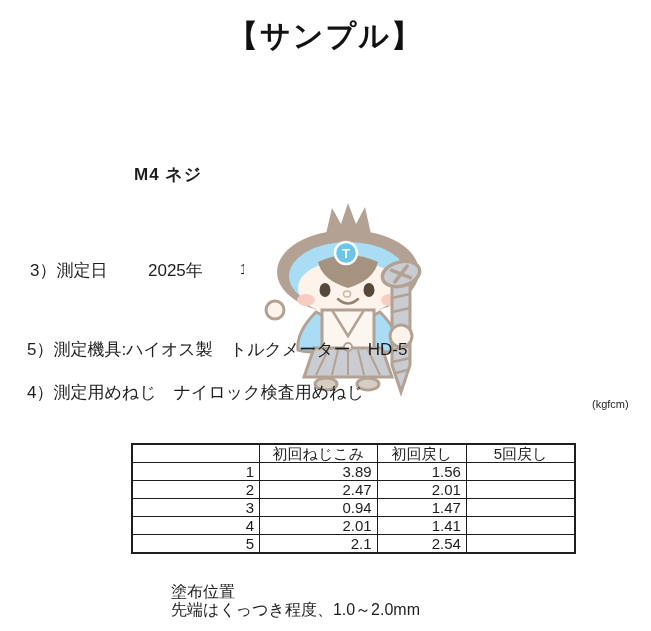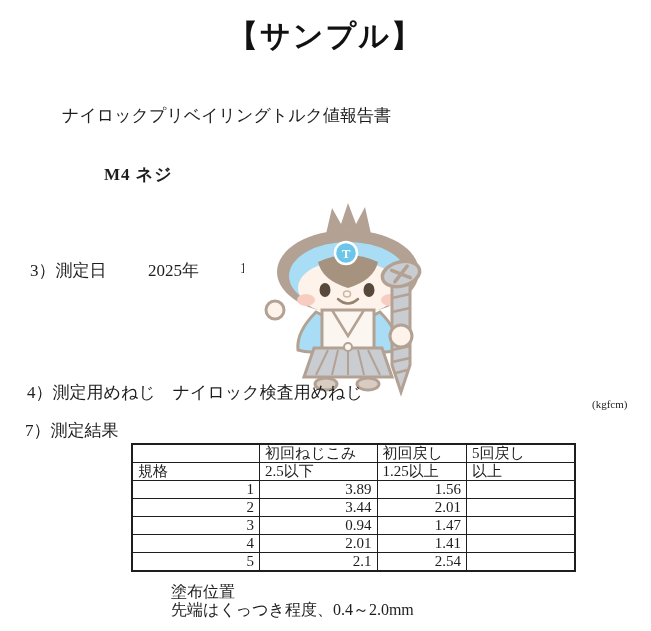--- a/index.html
+++ b/index.html
@@ -6,67 +6,65 @@
   body{
     font-family:"Liberation Sans","DejaVu Sans",sans-serif;
     background:#ffffff;
     color:#1d1d1d;
   }
   .page{
     position:relative;
     width:651px;height:631px;
     background:#ffffff;
     overflow:hidden;
-    font-family:Liberation Serif, serif;
   }
   .abs{position:absolute;white-space:nowrap;}
   .doc-title{
     left:0;top:16px;width:651px;
     text-align:center;
     font-size:30px;font-weight:bold;
     letter-spacing:2px;
     color:#111;
     z-index:2;
   }
   .heading{left:62px;top:104px;font-size:17px;z-index:2;}
   .line{font-size:17px;z-index:2;}
-  .bold-val{font-weight:bold;letter-spacing:1px;}
+  .bold-val{font-weight:bold;letter-spacing:1px;margin-left:30px;}
   .partial-digit{
     left:240px;top:261px;width:4px;height:13px;
     overflow:hidden;font-size:14px;z-index:2;
   }
   .unit{left:572px;top:398px;font-size:11px;z-index:2;margin-left:20px;}
   .mascot{position:absolute;left:262px;top:200px;z-index:1;}
   table.report{
     position:absolute;left:131px;top:443px;z-index:2;
     border-collapse:collapse;table-layout:fixed;
     width:445px;
     border:2px solid #1e1e1e;
     font-size:15px;
   }
   table.report td{
     border:1.5px solid #1e1e1e;
     height:17px;
     padding:0 5px;
     overflow:hidden;
     line-height:17px;
   }
-  td.c{text-align:left;padding:0 2px;}
+  td.c{text-align:center;padding:0 2px;}
   td.r{text-align:right;}
   td.l{text-align:left;padding-left:4px;}
   .note{font-size:16px;z-index:2;margin-left:36px;}
 </style>
 </head>
 <body>
 
 <div class="page">
 
   <div class="abs doc-title">【サンプル】</div>
 
-  <div class="abs heading">ナイロックプリベイリングトルク値報告書</div>
 
   <div class="abs line bold-val" style="left:104px;top:163px">M4 ネジ</div>
 
 
   <div class="abs line" style="left:30px;top:259px">3）測定日</div>
   <div class="abs line" style="left:148px;top:259px">2025年</div>
   <div class="abs partial-digit">1</div>
 
   <svg class="mascot" width="170" height="200" viewBox="0 0 170 200">
 
@@ -107,54 +105,48 @@
       <path d="M130,82 L148,82 L148,165 L139,192 L130,165 Z" fill="#c9ccd0" stroke="#b3a294" stroke-width="3"></path>
       <path d="M130,98 L148,94 M130,112 L148,108 M130,150 L148,146 M130,162 L148,158 M134,173 L145,170" stroke="#b3a294" stroke-width="2.5" fill="none"></path>
       <g transform="rotate(-15 139 74)">
         <ellipse cx="139" cy="74" rx="19" ry="12" fill="#c9ccd0" stroke="#b3a294" stroke-width="3.5"></ellipse>
         <path d="M131,68 L147,80 M147,68 L131,80" stroke="#b3a294" stroke-width="3.5" stroke-linecap="round"></path>
       </g>
     </g>
     <circle cx="139" cy="136" r="11" fill="#fdf3ea" stroke="#b3a294" stroke-width="3"></circle>
   </svg>
 
+  <div class="abs line" style="left:27px;top:338px">5）測定機具:ハイオス製　トルクメーター　HD-5</div>
   <div class="abs line" style="left:27px;top:381px">4）測定用めねじ　ナイロック検査用めねじ</div>
-  <div class="abs line" style="left:25px;top:419px">7）測定結果</div>
 
   <div class="abs unit">(kgfcm)</div>
 
   <table class="report">
     <colgroup>
       <col style="width:127px">
         <col style="width:117px">
         <col style="width:89px">
         <col style="width:108px">
     </colgroup>
     <tbody>
         <tr>
       <td class="c"></td>
       <td class="c">初回ねじこみ</td>
       <td class="c">初回戻し</td>
       <td class="c">5回戻し</td>
     </tr>
     <tr>
-      <td class="c">規格</td>
-      <td class="c">2.5以下</td>
-      <td class="c">1.25以上</td>
-      <td class="l">以上</td>
-    </tr>
-    <tr>
       <td class="r">1</td>
       <td class="r">3.89</td>
       <td class="r">1.56</td>
       <td class="r"></td>
     </tr>
     <tr>
       <td class="r">2</td>
-      <td class="r">3.44</td>
+      <td class="r">2.47</td>
       <td class="r">2.01</td>
       <td class="r"></td>
     </tr>
     <tr>
       <td class="r">3</td>
       <td class="r">0.94</td>
       <td class="r">1.47</td>
       <td class="r"></td>
     </tr>
     <tr>
@@ -166,15 +158,15 @@
     <tr>
       <td class="r">5</td>
       <td class="r">2.1</td>
       <td class="r">2.54</td>
       <td class="r"></td>
     </tr>
   </tbody>
     </table>
 
   <div class="abs note" style="left:135px;top:582px">塗布位置</div>
-  <div class="abs note" style="left:135px;top:600px">先端はくっつき程度、0.4～2.0mm</div>
+  <div class="abs note" style="left:135px;top:600px">先端はくっつき程度、1.0～2.0mm</div>
 
 </div>
 
 </body></html>

